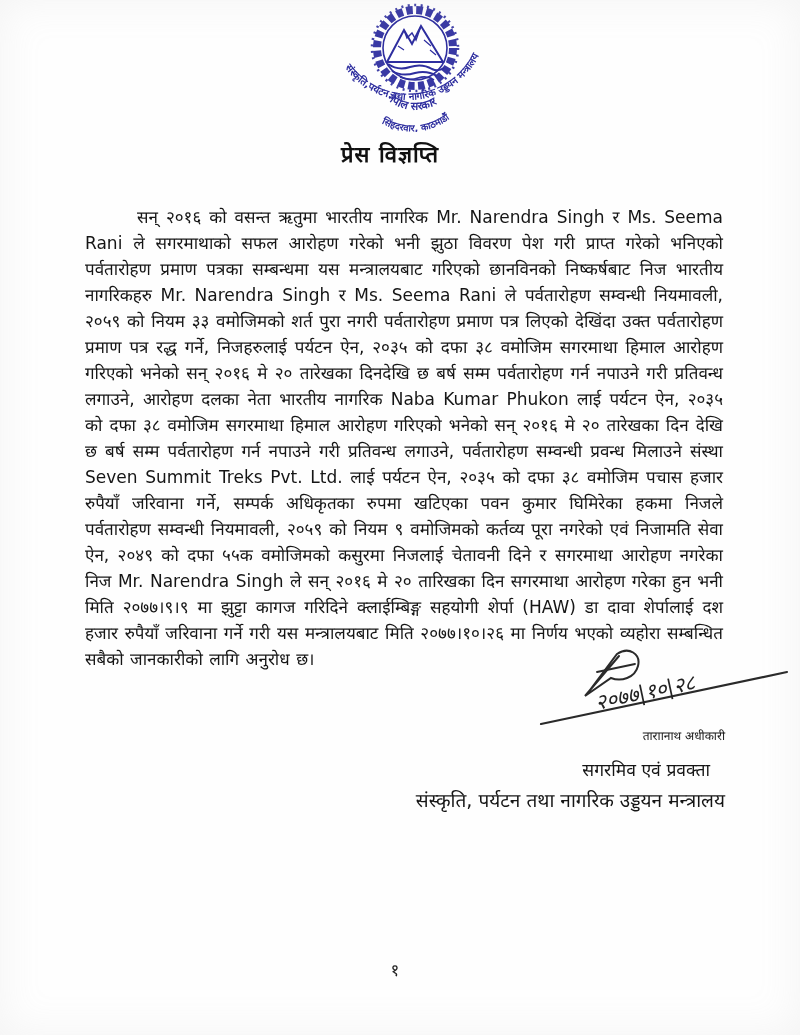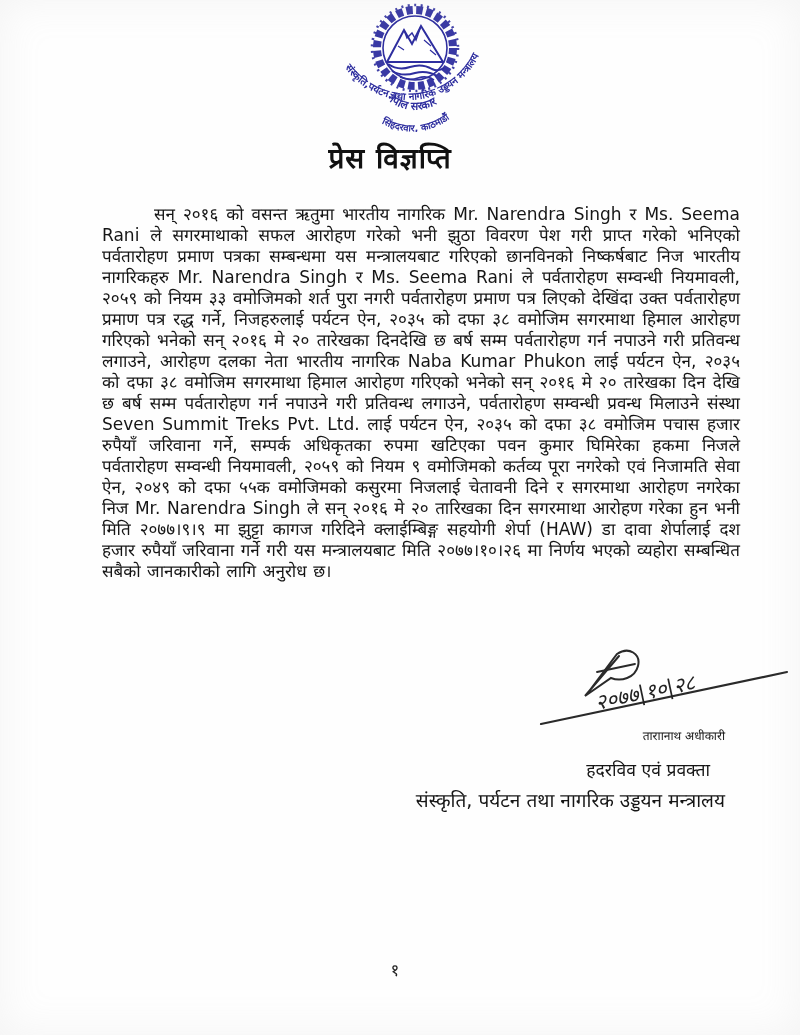--- a/index.html
+++ b/index.html
@@ -17,26 +17,26 @@
   .page:after{
     content:"";position:absolute;inset:0;pointer-events:none;
     box-shadow:inset 0 0 40px rgba(180,180,180,0.15);
   }
   .logo-wrap{
     position:absolute;left:340px;top:0px;width:150px;height:132px;
   }
   .doc-title{
     position:absolute;left:0;top:138px;width:780px;
     text-align:center;
-    font-size:28px;font-weight:bold;color:#111;
+    font-size:22px;font-weight:bold;color:#111;
     letter-spacing:1px;
   }
   .body-text{
-    position:absolute;left:102px;top:204px;width:638px;
-    font-size:17px;line-height:21px;
+    position:absolute;left:85px;top:204px;width:638px;
+    font-size:17px;line-height:26px;
     text-align:justify;
     text-indent:52px;
     color:#151515;
     word-spacing:1px;
   }
   .sig-svg{
     position:absolute;left:535px;top:648px;width:260px;height:85px;
   }
   .sig-name{
     position:absolute;right:75px;top:727px;
@@ -105,18 +105,18 @@
 
       <path d="M 6 76 L 252 24" stroke-width="2.2"></path>
 
       <path d="M 52 46 L 82 6 C 94 -2 106 6 103 18 C 100 30 86 34 76 30 L 50 48 L 84 8"></path>
       <path d="M 62 24 L 100 16" stroke-width="1.8"></path>
     </g>
     <text x="62" y="62" font-size="21" fill="#222" transform="rotate(-12 62 62)" style="font-style:italic">२०७७|१०|२८</text>
   </svg>
 
   <div class="sig-name">ताराानाथ अधीकारी</div>
-  <div class="sig-role">हदरविव एवं प्रवक्ता</div>
+  <div class="sig-role">सगरमिव एवं प्रवक्ता</div>
   <div class="sig-ministry">संस्कृति, पर्यटन तथा नागरिक उड्डयन मन्त्रालय</div>
 
   <div class="page-number">१</div>
 
 </div>
 
 </body></html>

